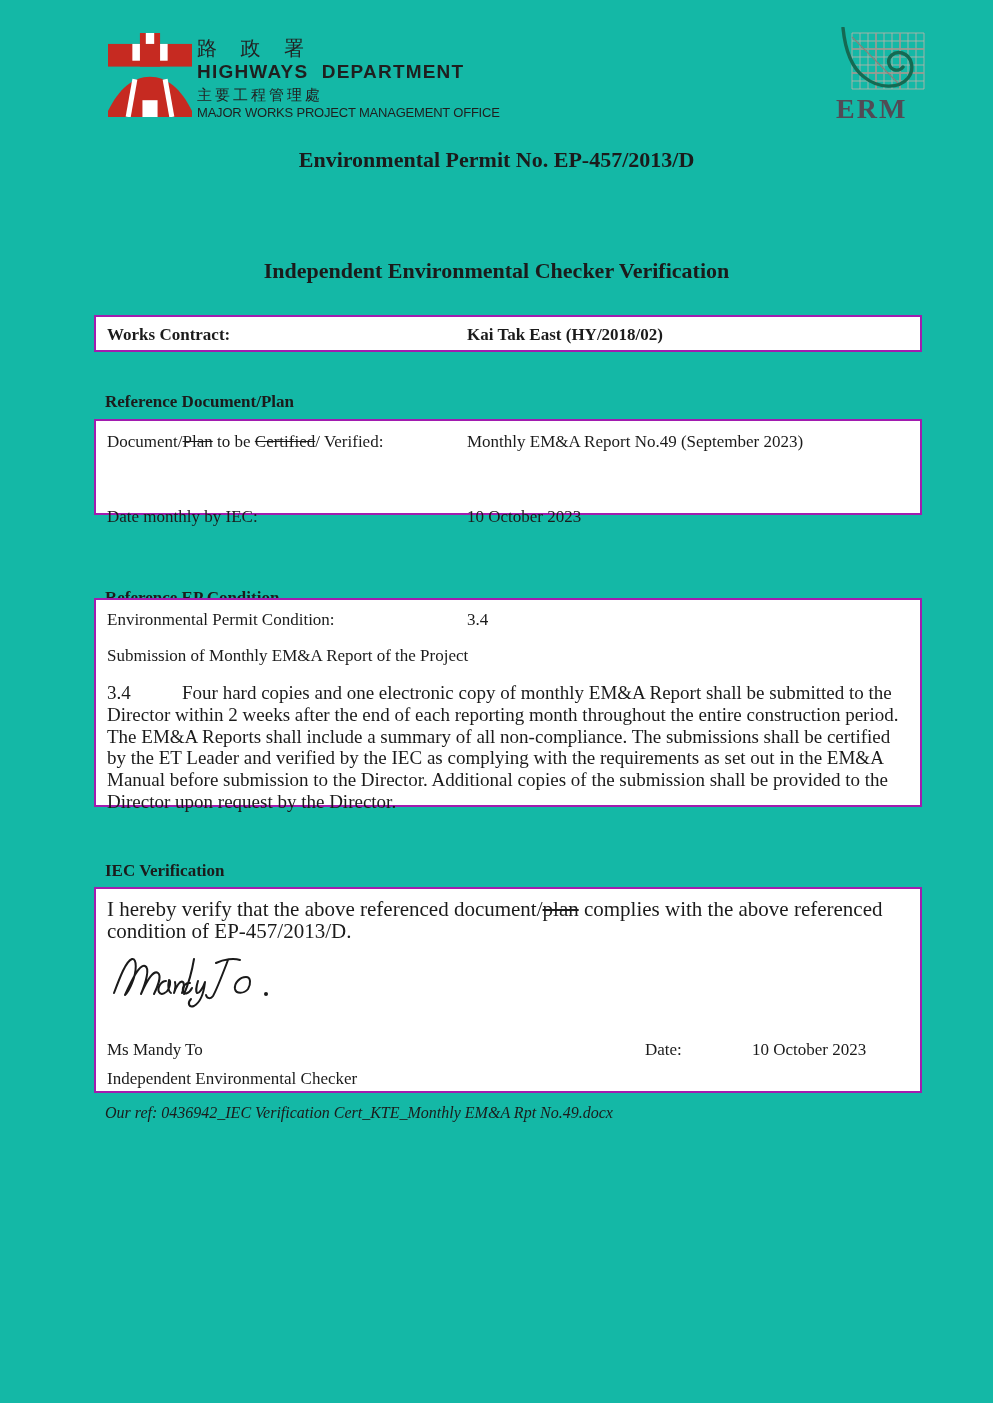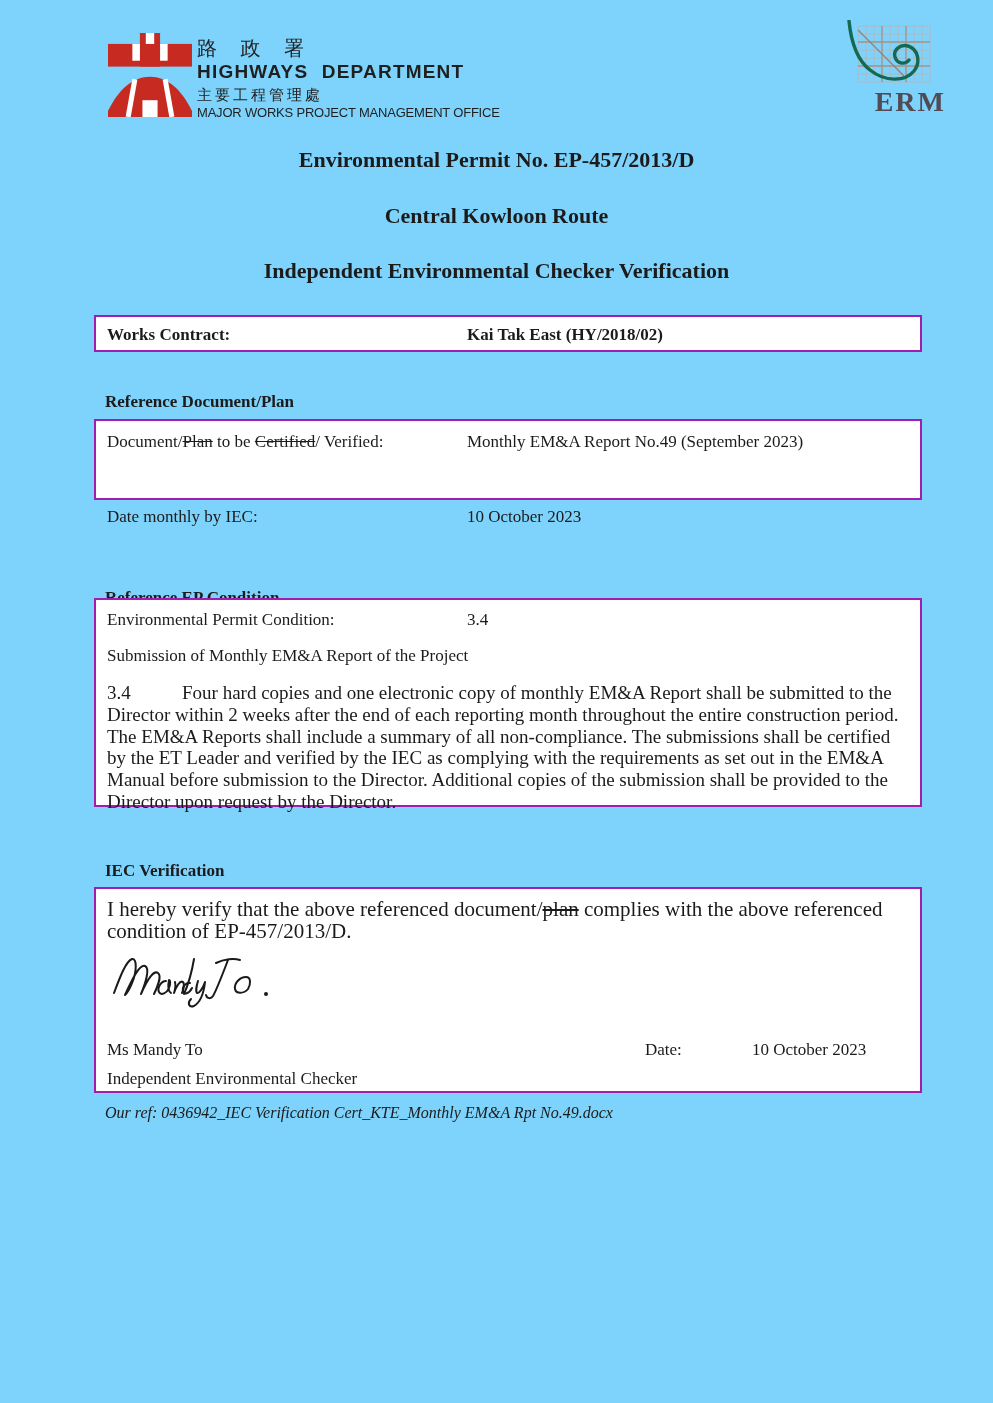--- a/index.html
+++ b/index.html
@@ -1,38 +1,38 @@
 <!DOCTYPE html>
 <html><head>
 <meta charset="utf-8">
 <style>
   * { margin:0; padding:0; box-sizing:border-box; }
   body { background:#888; font-family:"Liberation Serif", serif; }
   .page {
     position:relative; width:993px; height:1403px; margin:0 auto;
-    background:#7dd3fc; color:#1b1b1b; overflow:hidden;
+    background:#14b8a6; color:#1b1b1b; overflow:hidden;
   }
   
   .hd-logo { position:absolute; left:108px; top:33px; width:84px; height:84px; }
   .hd-text { position:absolute; left:197px; top:36px; font-family:"Liberation Sans", sans-serif; }
   .hd-cn   { font-size:20px; letter-spacing:9px; color:#222; line-height:24px; }
   .hd-en   { font-size:19px; font-weight:bold; letter-spacing:1.2px; word-spacing:7px; color:#1f1f1f; line-height:23px; }
   .hd-cn2  { font-size:15px; letter-spacing:3px; color:#222; line-height:19px; margin-top:2px; }
   .hd-en2  { font-size:13px; letter-spacing:-0.2px; color:#1f1f1f; line-height:16px; margin-top:1px; }
-  .erm     { position:absolute; left:836px; top:20px; width:110px; text-align:right; }
+  .erm     { position:absolute; left:836px; top:27px; width:110px; text-align:left; }
   .erm-word{ font-family:"Liberation Serif", serif; font-size:28px; font-weight:bold; letter-spacing:2px; color:#514b55; line-height:28px; margin-top:-2px; }
   
   .title { position:absolute; left:0; width:100%; text-align:center; font-weight:bold; font-size:22px; }
   .t1 { top:147px; } .t2 { top:203px; } .t3 { top:258px; }
   
   .box { position:absolute; left:94px; width:828px; border:2px solid #a21caf; background:#fff; }
   .box1 { top:315px; height:37px; }
   .heading { position:absolute; left:105px; font-weight:bold; font-size:17px; }
   .h1 { top:392px; } .h2 { top:588px; } .h3 { top:861px; }
-  .box2 { top:419px; height:81px; }
+  .box2 { top:419px; height:96px; }
   .box3 { top:598px; height:209px; }
   .box4 { top:887px; height:206px; }
   .row { position:absolute; left:0; right:0; font-size:17px; }
   .lbl { margin-left:11px; }
   .val { position:absolute; left:371px; }
   .bold { font-weight:bold; }
   .strike { text-decoration:line-through; }
   .box1 .row { top:8px; }
   .box2 .r1 { top:11px; } .box2 .r2 { top:49px; } .box2 .r3 { top:86px; }
   .box3 .r1 { top:10px; } .box3 .r2 { top:46px; }
@@ -105,21 +105,20 @@
         <line x1="16" y1="22" x2="88" y2="22"></line>
           <line x1="16" y1="46" x2="88" y2="46"></line>
       </g>
       <line x1="16" y1="10" x2="62" y2="56" stroke="#8d8078" stroke-width="1.1"></line>
       <path d="M7,1 C9,21 15,40 28,50 C43,62 63,62 72,51 C79,42 76,29 66,26 C58,24 51,30 53,37 C55,44 63,45 67,40" fill="none" stroke="#156952" stroke-width="3.4" stroke-linecap="round"></path>
     </svg>
     <div class="erm-word">ERM</div>
   </div>
 
   <div class="title t1">Environmental Permit No. EP-457/2013/D</div>
-  <div class="title t2">Central Kowloon Route</div>
   <div class="title t3">Independent Environmental Checker Verification</div>
 
   <div class="box box1">
     <div class="row">
       <span class="lbl bold">Works Contract:</span>
       <span class="val bold">Kai Tak East (HY/2018/02)</span>
     </div>
   </div>
 
   <div class="heading h1">Reference Document/Plan</div>

